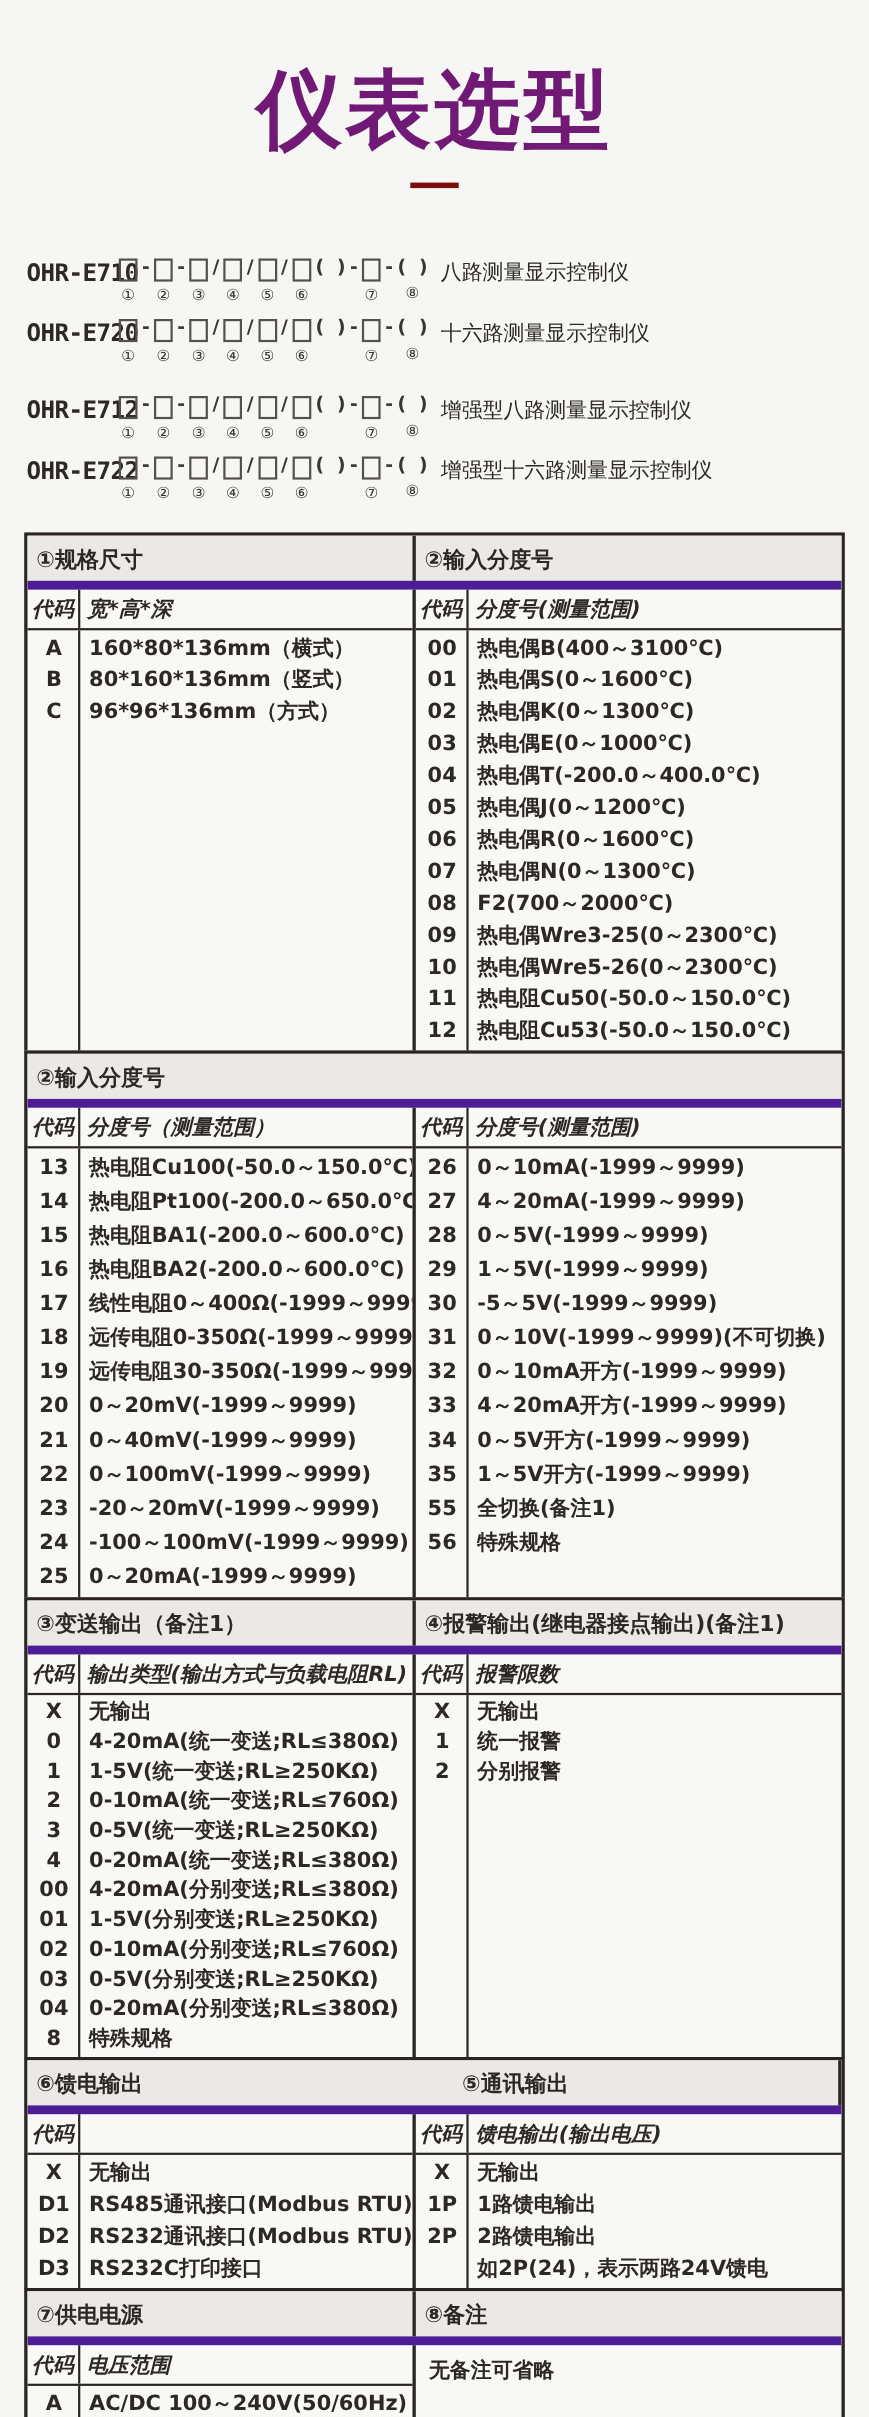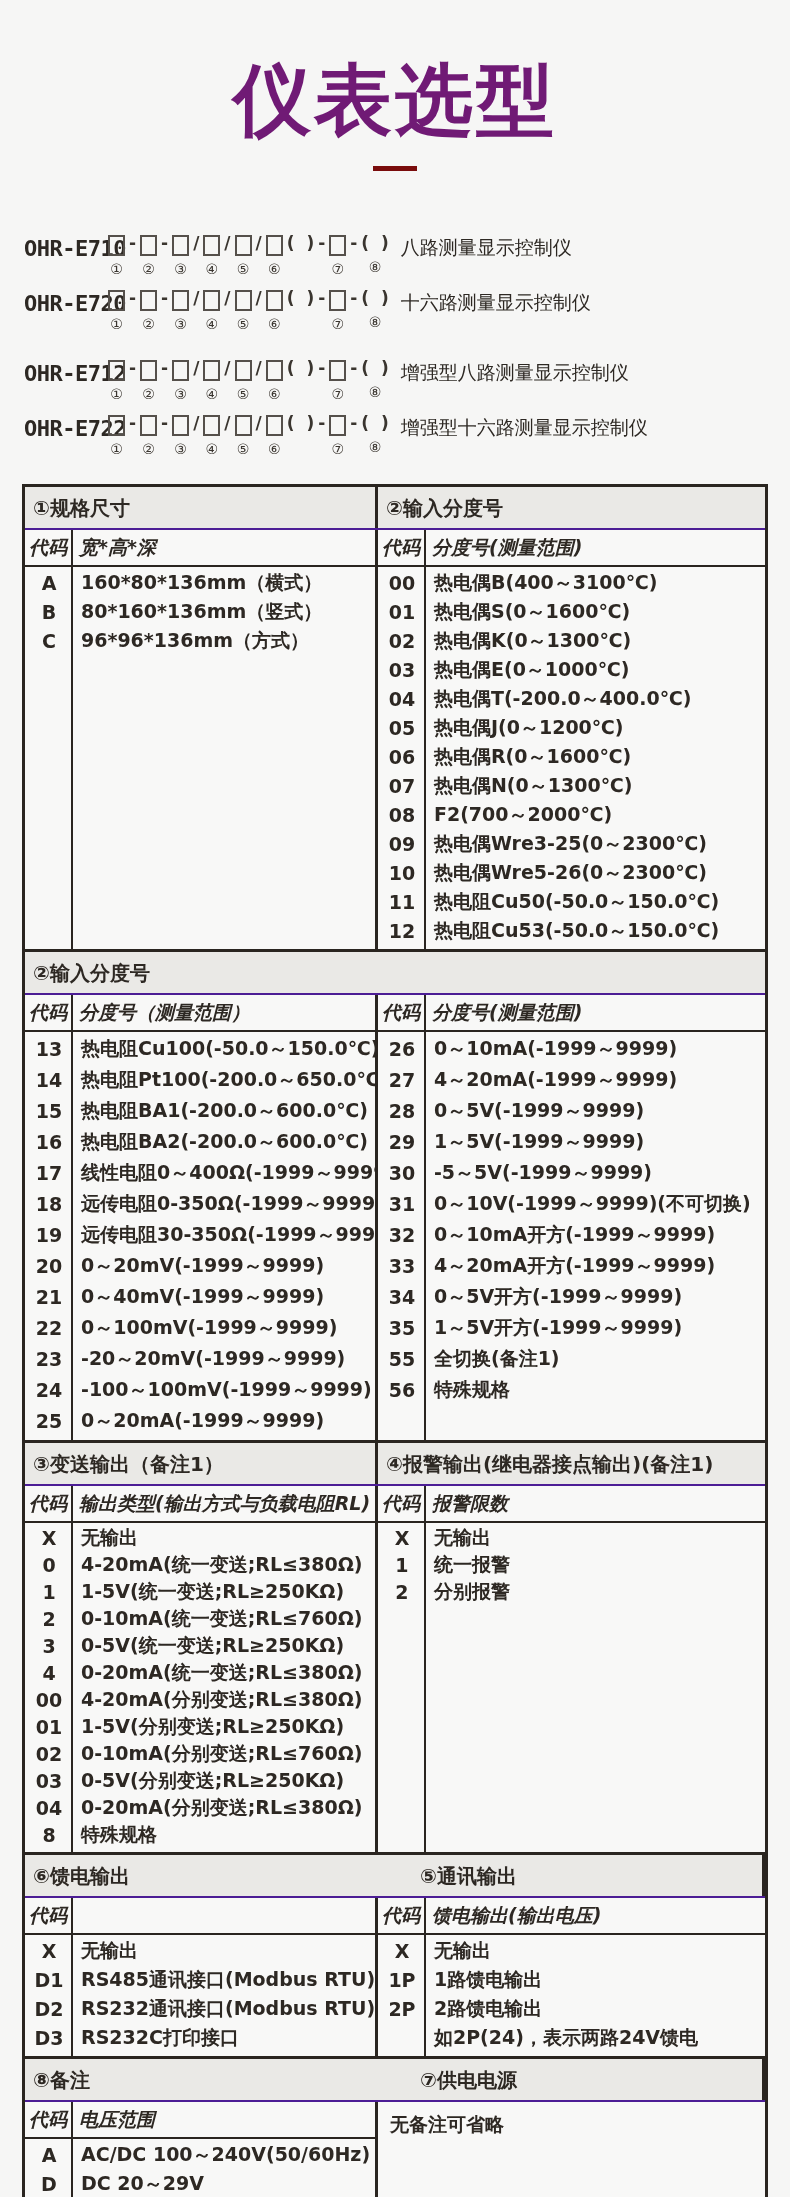--- a/index.html
+++ b/index.html
@@ -77,21 +77,21 @@
 
   
   .tables{margin:30px 22px 0;}
   .tsec{
     border:3px solid #2a2520;
     margin-top:-3px;
     background:#f8f8f7;
   }
   .sec-head{
     background:#eae9e6;
-    border-bottom:2px solid #4c1d95;
+    border-bottom:8px solid #4c1d95;
   }
   .sec-head.split{display:flex;}
   .sec-title{
     font-size:20px;
     font-weight:800;
     padding:8px 8px 6px;
     white-space:nowrap;
   }
   .split .ht-left{
     width:47.7%;
@@ -798,22 +798,22 @@
               <span class="c"></span>
               <span class="d">如2P(24)，表示两路24V馈电</span>
             </div>
             </div>
         </div>
       </div>
     </section>
 
     <section class="tsec s5">
       <div class="sec-head split">
+        <div class="sec-title ht-left">⑦供电电源</div>
         <div class="sec-title ht-right">⑧备注</div>
-        <div class="sec-title ht-left">⑦供电电源</div>
       </div>
       <div class="sec-body">
         <div class="half-left">
           <div class="subhead">
             <span class="c">代码</span>
             <span class="d">电压范围</span>
           </div>
           <div class="rows">
 
           <div class="row">

